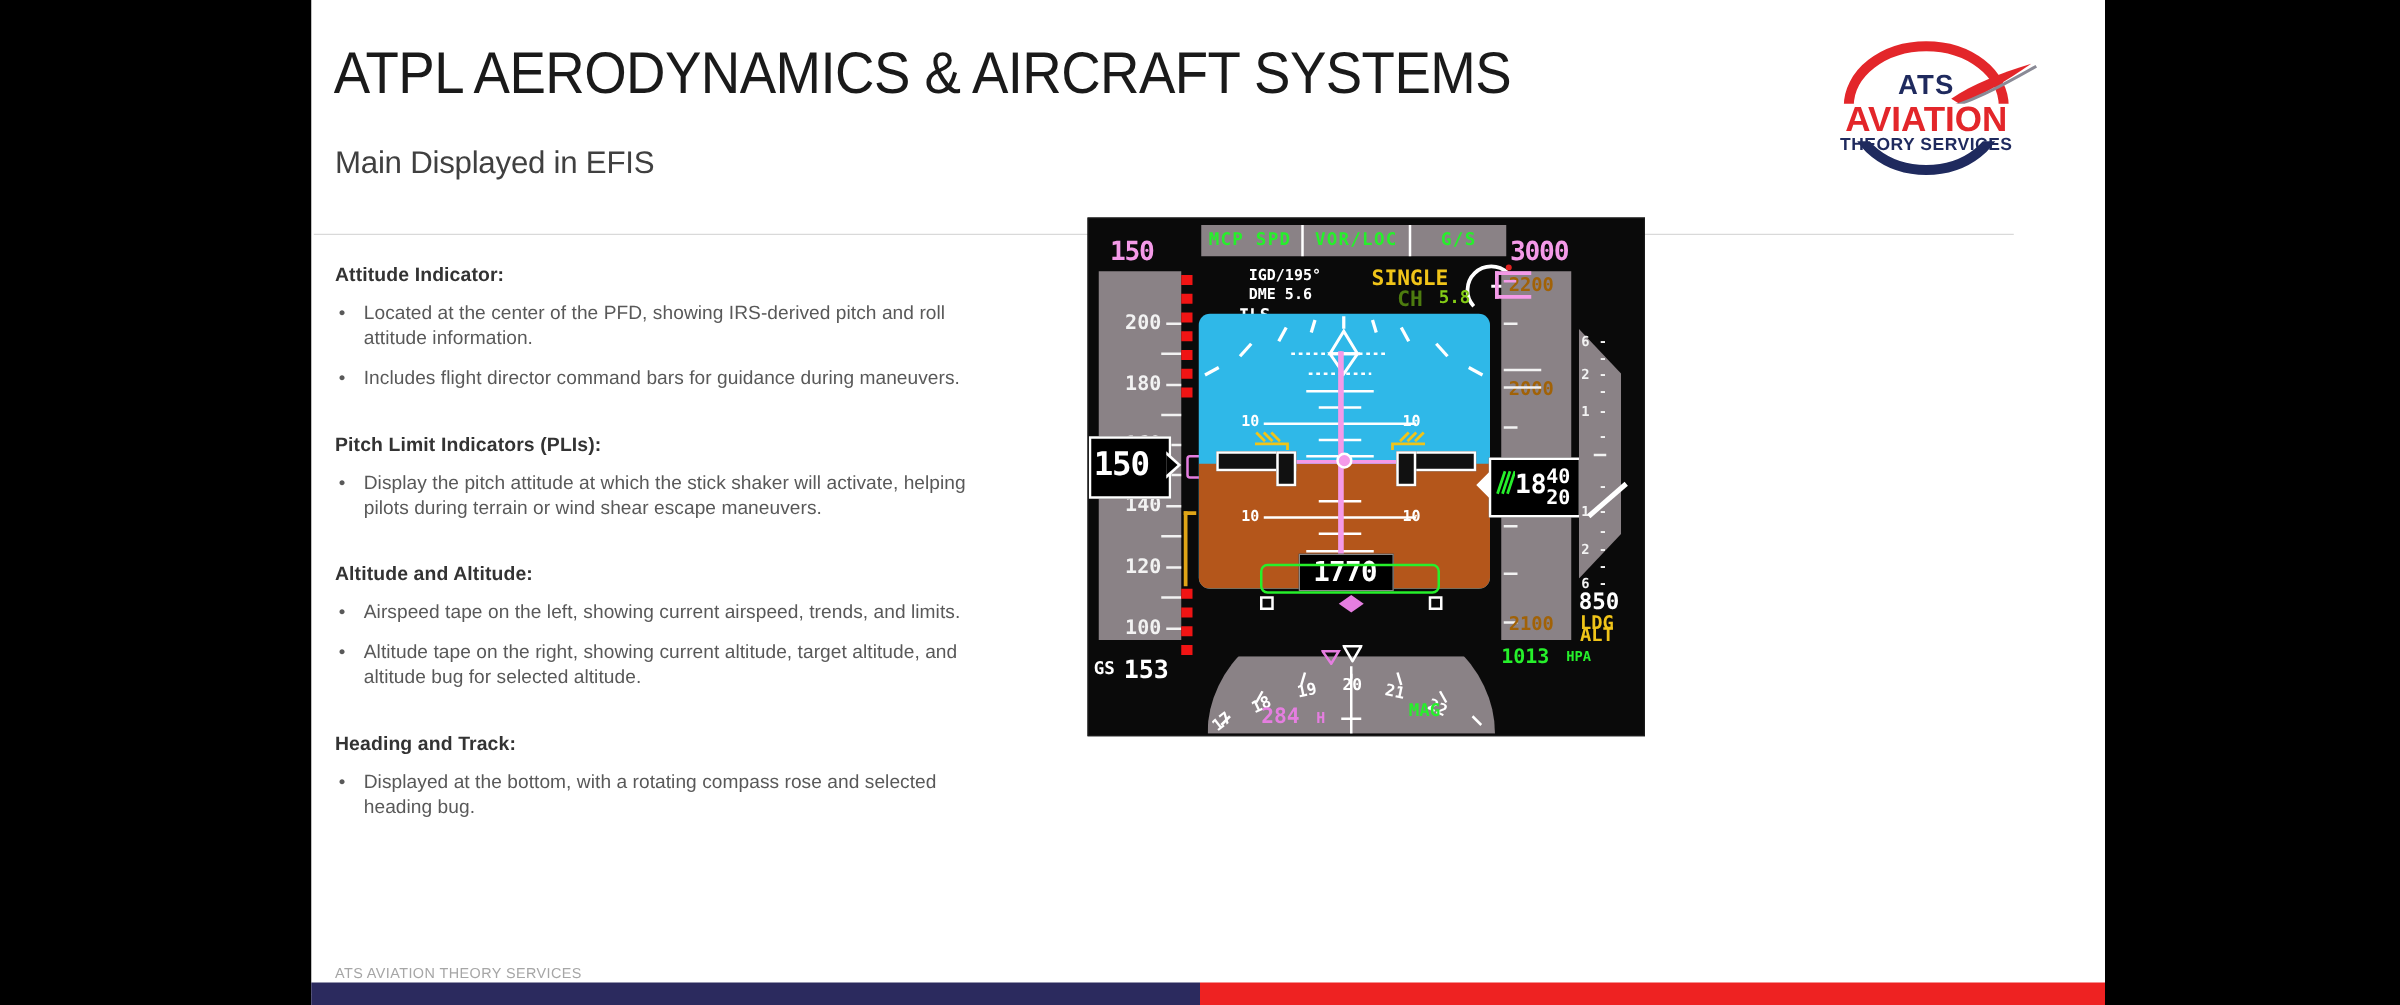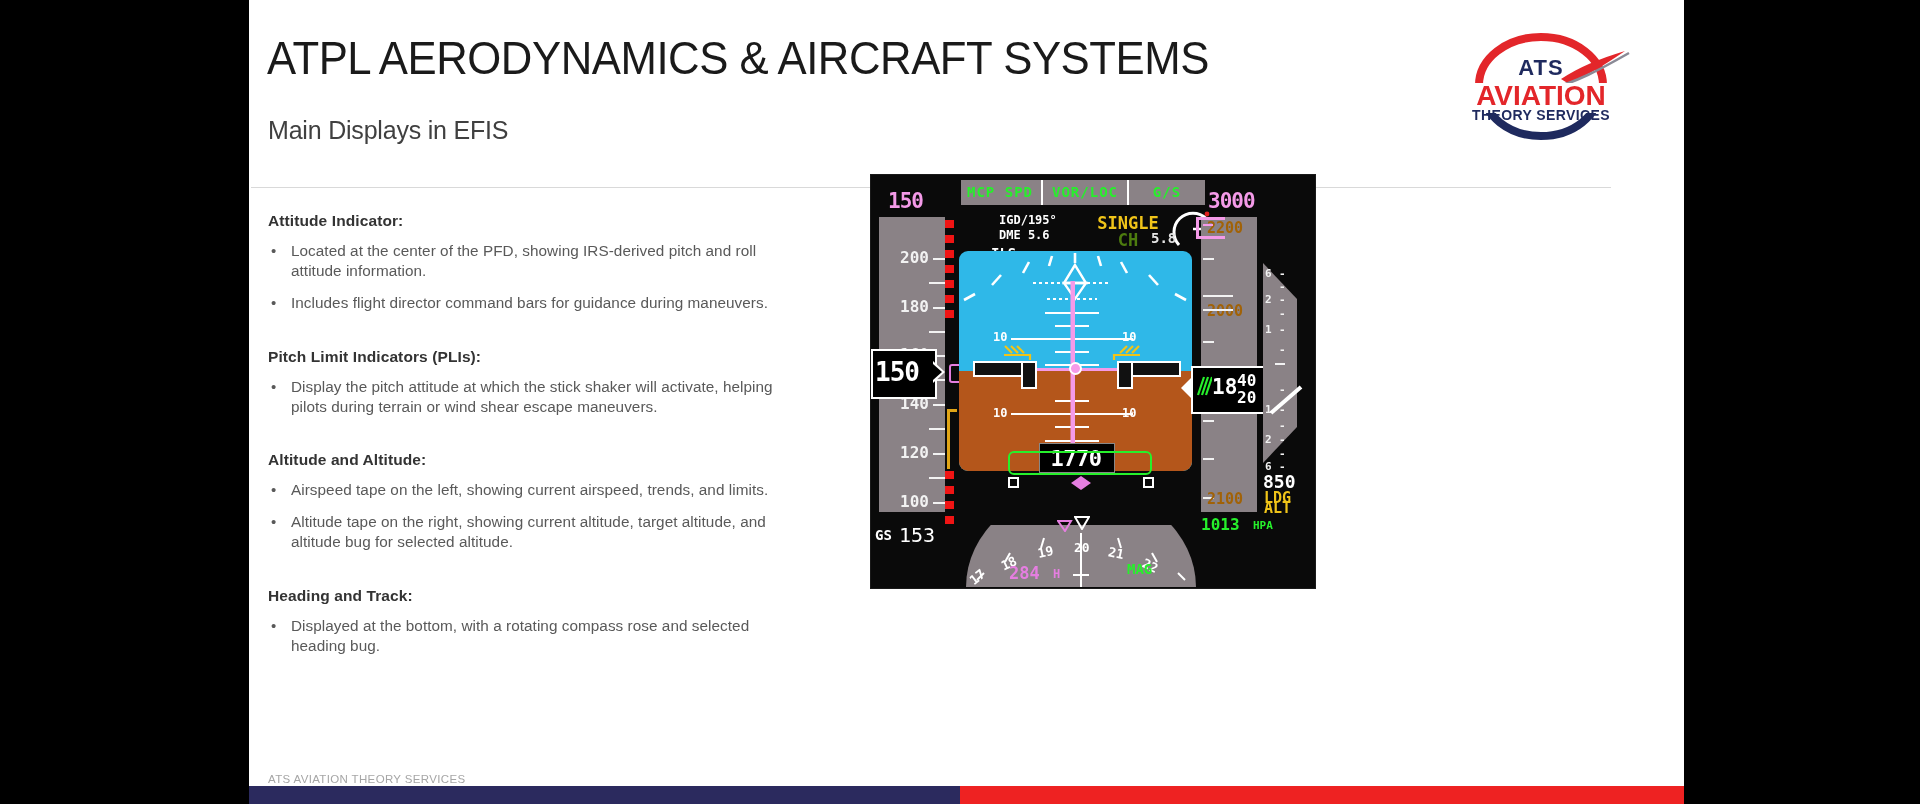--- a/index.html
+++ b/index.html
@@ -82,21 +82,21 @@
   .adi-gnd{left:0;top:120px;width:233px;height:100px;background:#b4561b;}
   .pmark-t{color:#ffffff;font-size:12px;font-weight:bold;}
 </style>
 </head>
 <body>
 
 <div id="stage">
   <div id="slide">
 
     <div class="title">ATPL AERODYNAMICS &amp; AIRCRAFT SYSTEMS</div>
-    <div class="subtitle">Main Displays in EFIS</div>
+    <div class="subtitle">Main Displayed in EFIS</div>
     <div class="hrule"></div>
 
     <div class="logo">
       <svg width="185" height="115" viewBox="0 0 185 115">
         <path d="M30 58 A62 48 0 0 1 154 58" fill="none" stroke="#e3262a" stroke-width="8"></path>
         <path d="M34 63 A58 46 0 0 0 150 63" fill="none" stroke="#1f2a5e" stroke-width="8"></path>
         <path d="M112 52 C130 40 150 32 176 24 C156 38 138 48 120 57 Z" fill="#e3262a"></path>
         <path d="M100 62 C126 56 152 42 180 26" fill="none" stroke="#8a8a96" stroke-width="2.5"></path>
         <rect x="6" y="56" width="173" height="30" fill="#ffffff"></rect>
         <text x="92" y="48" text-anchor="middle" font-family="Liberation Sans, sans-serif" font-size="22" font-weight="bold" fill="#1f2a5e" letter-spacing="1">ATS</text>
@@ -217,21 +217,21 @@
       <div style="left:215px;top:55px;width:84px;text-align:center;color:#4d7c0f;font-size:17px;font-weight:bold;">CH</div>
 
       <div style="left:298px;top:30px;width:48px;height:48px;">
         <svg width="48" height="48" viewBox="0 0 48 48">
           <path d="M10 40 A19 19 0 1 1 38 40" fill="none" stroke="#ffffff" stroke-width="3"></path>
           <line x1="24" y1="24" x2="43" y2="24" stroke="#ffffff" stroke-width="2.5"></line>
           <circle cx="38" cy="9" r="2.4" fill="#e02020"></circle>
           <rect x="41" y="20" width="4" height="12" fill="#26f02b"></rect>
         </svg>
       </div>
-      <div style="left:280px;top:55px;color:#e5e5e5;font-size:14px;font-weight:bold;">5.8</div>
+      <div style="left:280px;top:55px;color:#84cc16;font-size:14px;font-weight:bold;">5.8</div>
 
       <div class="adi">
         <div class="adi-gnd"></div>
 
         <div style="left:0;top:0;width:233px;height:56px;">
           <svg width="233" height="56" viewBox="0 0 233 56">
             <g stroke="#ffffff" stroke-width="2.6" fill="none">
               <line x1="116" y1="2" x2="116" y2="12"></line>
               <line x1="93" y1="5" x2="90" y2="15"></line>
               <line x1="139" y1="5" x2="142" y2="15"></line>
@@ -380,21 +380,21 @@
             <line x1="2" y1="28" x2="32" y2="2" stroke="#fff" stroke-width="4"></line>
           </svg>
       </div>
 
       <div style="left:392px;top:296px;color:#fff;font-size:18px;font-weight:bold;">850</div>
       <div style="left:380px;top:318px;width:40px;text-align:right;color:#f0c419;font-size:15px;font-weight:bold;line-height:10px;">LDG ALT</div>
       <div style="left:330px;top:340px;color:#26f02b;font-size:16px;font-weight:bold;">1013</div>
       <div style="left:382px;top:344px;color:#26f02b;font-size:11px;font-weight:bold;">HPA</div>
 
       <div style="left:4px;top:352px;color:#fff;font-size:14px;font-weight:bold;">GS</div>
-      <div style="left:28px;top:348px;color:#fff;font-size:20px;font-weight:normal;">153</div>
+      <div style="left:28px;top:348px;color:#fff;font-size:20px;font-weight:bold;">153</div>
 
       <div style="left:95px;top:350px;width:230px;height:62px;overflow:hidden;">
         <svg width="230" height="62" viewBox="0 0 230 62">
           <path d="M0 62 A115 100 0 0 1 230 62 Z" fill="#8a8286"></path>
           <g stroke="#ffffff" stroke-width="2">
             <line x1="115" y1="8" x2="115" y2="18"></line>
             <line x1="78" y1="13" x2="75" y2="23"></line>
             <line x1="152" y1="13" x2="155" y2="23"></line>
             <line x1="44" y1="28" x2="39" y2="37"></line>
             <line x1="186" y1="28" x2="191" y2="37"></line>

